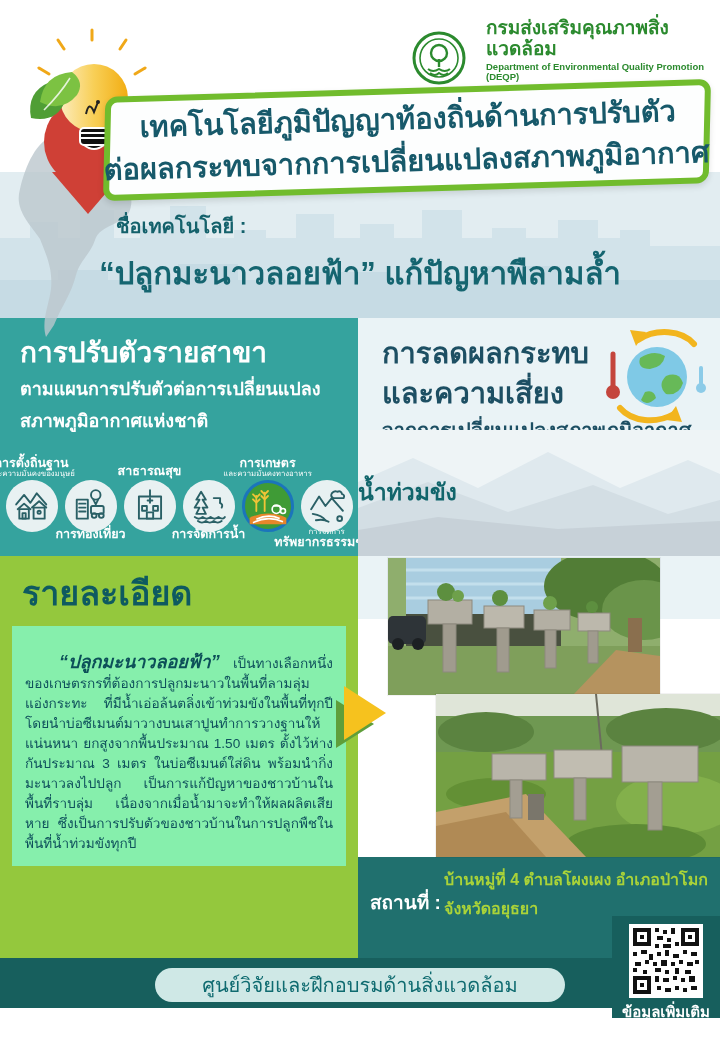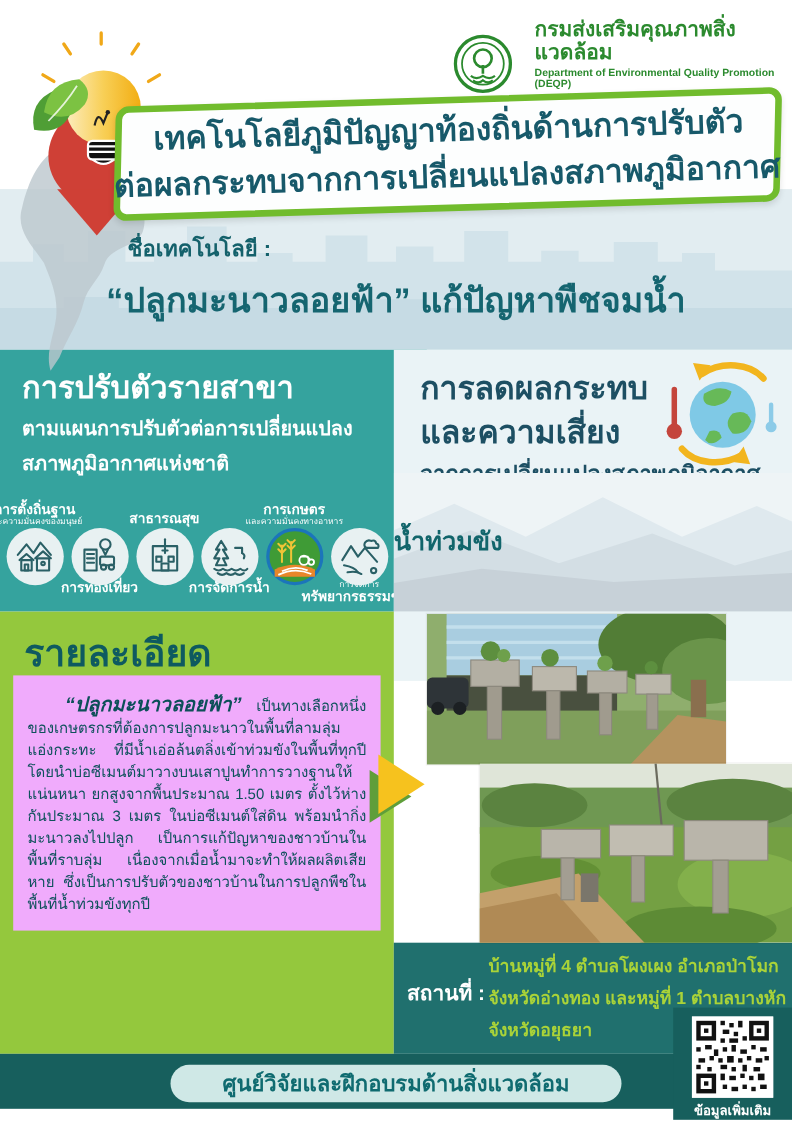--- a/index.html
+++ b/index.html
@@ -58,22 +58,22 @@
   .mit-title.l1 { top:12px; } .mit-title.l2 { top:52px; }
   .mit-sub { position:absolute; left:24px; top:96px; font-size:20px; font-weight:bold; color:#1d4f63; }
   .earth { position:absolute; right:8px; top:8px; width:112px; height:100px; }
   .mountains { position:absolute; left:0; top:112px; width:362px; height:126px; }
   .impact { position:absolute; left:0; top:156px; width:362px; 
             font-size:23px; font-weight:bold; color:#11656b; z-index:3; }
 
   
   .green-sec { position:absolute; left:0; top:556px; width:358px; height:402px; background:#94c83d; z-index:2; }
   .detail-title { position:absolute; left:22px; top:10px; font-size:34px; font-weight:bold; color:#0e5a60; }
-  .detail-box { position:absolute; left:12px; top:58px; width:334px; min-height:232px; background:#f0abfc;
-                padding:16px 13px 12px 13px; }
+  .detail-box { position:absolute; left:12px; top:70px; width:334px; min-height:232px; background:#86efac;
+                padding:26px 13px 12px 13px; }
   .detail-text { font-size:13.6px; line-height:20px; color:#0f515c; text-align:justify; text-indent:34px; }
   .detail-lead { font-size:18px; font-weight:bold; font-style:italic; color:#0c4f58; }
 
   .arrow-shadow { position:absolute; left:336px; top:700px; width:0; height:0; z-index:3;
        border-top:24px solid transparent; border-bottom:24px solid transparent; border-left:38px solid #5f9e3a; }
   .arrow { position:absolute; left:344px; top:686px; width:0; height:0; z-index:4;
        border-top:27px solid transparent; border-bottom:27px solid transparent; border-left:42px solid #f6c21e; }
 
   
   .photo1 { position:absolute; left:388px; top:558px; width:272px; height:137px; z-index:2; box-shadow:0 0 0 1px rgba(0,0,0,.05); }
@@ -83,26 +83,26 @@
   .loc-band { position:absolute; left:358px; top:857px; width:362px; height:101px; background:#20706e; z-index:2;
               display:flex; }
   .loc-label { font-size:19px; font-weight:bold; color:#ffffff; padding:30px 0 0 12px; width:86px; flex:0 0 86px; }
   .loc-lines { padding-top:8px; }
   .loc-line { font-size:16px; font-weight:bold; color:#aad338; line-height:29px; white-space:nowrap; }
 
   
   .footer-band { position:absolute; left:0; top:958px; width:720px; height:50px; background:#175f5d; z-index:2; }
   .footer-pill { position:absolute; left:155px; top:968px; width:410px; height:34px; background:#cfe8e6;
                  border-radius:17px; z-index:3; display:flex; align-items:center; justify-content:center;
-                 font-size:20px; font-weight:bold; color:#0f6b70; }
+                 font-size:20px; font-weight:normal; color:#0f6b70; }
 
   
   .qr-panel { position:absolute; left:612px; top:916px; width:108px; height:102px; background:#175f5d; z-index:4; }
   .qr-box { position:absolute; left:17px; top:8px; width:74px; height:74px; background:#ffffff; }
-  .qr-label { position:absolute; left:0; top:84px; width:108px; text-align:center; font-size:12px; font-weight:bold; color:#ffffff; }
+  .qr-label { position:absolute; left:0; top:84px; width:108px; text-align:center; font-size:15px; font-weight:bold; color:#ffffff; }
 </style>
 </head>
 <body>
 
 <div class="logo">
   <svg class="emblem" viewBox="0 0 54 54">
     <circle cx="27" cy="27" r="25" fill="none" stroke="#2b8a2e" stroke-width="3"></circle>
     <circle cx="27" cy="27" r="19" fill="none" stroke="#2b8a2e" stroke-width="1.6"></circle>
     <circle cx="27" cy="22" r="8" fill="none" stroke="#2b8a2e" stroke-width="2.4"></circle>
     <line x1="27" y1="28" x2="27" y2="36" stroke="#2b8a2e" stroke-width="2.4"></line>
@@ -158,21 +158,21 @@
   <line x1="66" y1="112" x2="94" y2="112" stroke="#ffffff" stroke-width="2"></line>
   <path d="M70,119 q10,8 20,0 Z" fill="#111111" stroke="#ffffff" stroke-width="2"></path>
 </svg>
 
 <div class="banner">
   <div class="banner-line">เทคโนโลยีภูมิปัญญาท้องถิ่นด้านการปรับตัว</div>
   <div class="banner-line">ต่อผลกระทบจากการเปลี่ยนแปลงสภาพภูมิอากาศ</div>
 </div>
 
 <div class="tech-label">ชื่อเทคโนโลยี :</div>
-<div class="tech-name">“ปลูกมะนาวลอยฟ้า” แก้ปัญหาพืชจมน้ำ</div>
+<div class="tech-name">“ปลูกมะนาวลอยฟ้า” แก้ปัญหาพืลามล้ำ</div>
 
 <div class="col-left">
   <div class="adapt-title">การปรับตัวรายสาขา</div>
   <div class="adapt-sub l2">สภาพภูมิอากาศแห่งชาติ</div>
   <div class="adapt-sub l1">ตามแผนการปรับตัวต่อการเปลี่ยนแปลง</div>
 
   <div class="sectors">
 
     <div class="sector">
       <div class="s-lab top">
@@ -377,21 +377,20 @@
     <rect x="186" y="52" width="76" height="36" fill="#b9b5aa" stroke="#8d897e"></rect>
     <rect x="212" y="88" width="14" height="48" fill="#a39e92" stroke="#8d897e"></rect>
     <rect x="92" y="100" width="16" height="26" fill="#7a766b"></rect>
   </g>
 </svg>
 
 <div class="loc-band">
   <div class="loc-label">สถานที่ :</div>
   <div class="loc-lines">
     <div class="loc-line">บ้านหมู่ที่ 4 ตำบลโผงเผง  อำเภอป่าโมก</div>
-    <div class="loc-line">จังหวัดอ่างทอง และหมู่ที่ 1 ตำบลบางหัก</div>
     <div class="loc-line">จังหวัดอยุธยา</div>
   </div>
 </div>
 
 <div class="footer-band"></div>
 <div class="footer-pill">ศูนย์วิจัยและฝึกอบรมด้านสิ่งแวดล้อม</div>
 
 <div class="qr-panel">
   <div class="qr-box">
     <svg width="74" height="74" viewBox="0 0 37 37">

